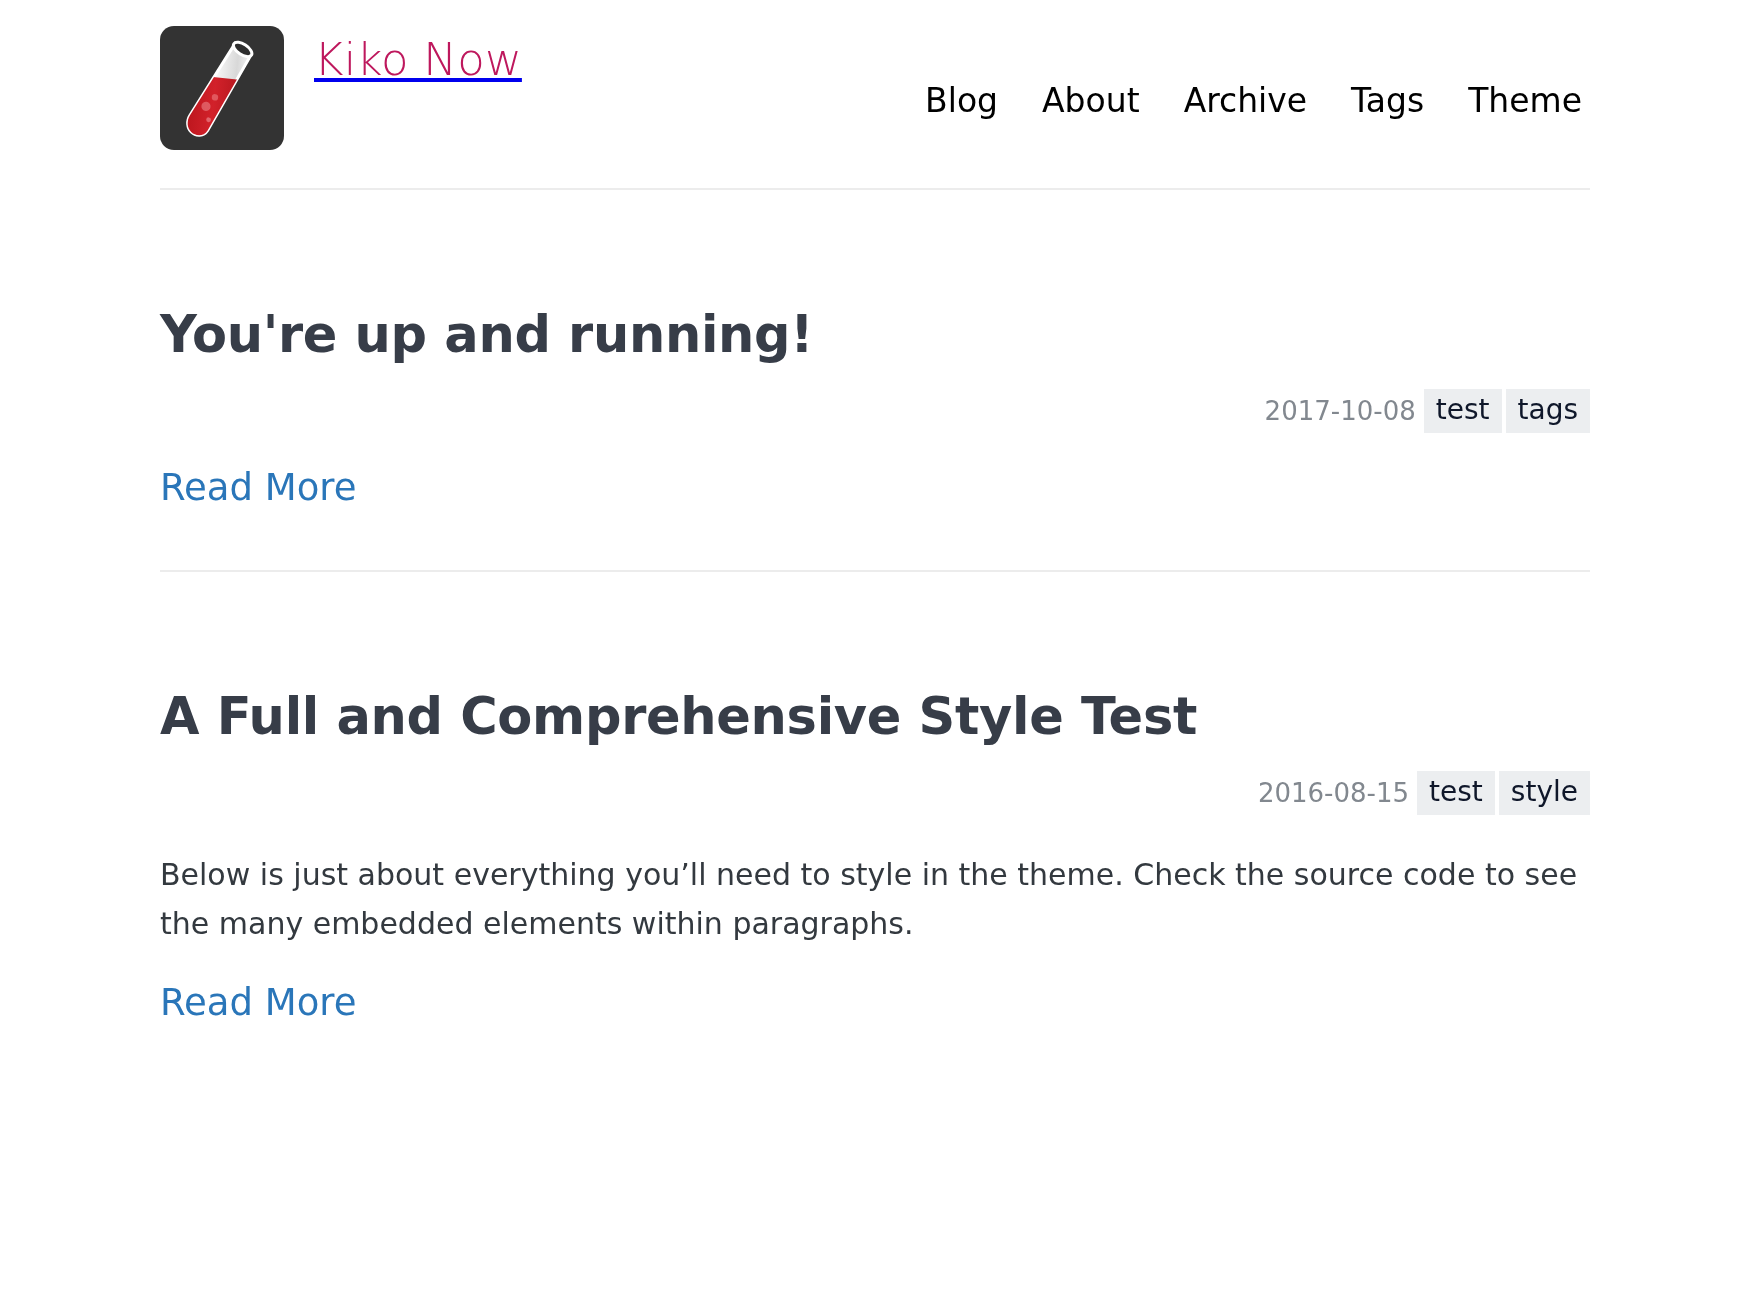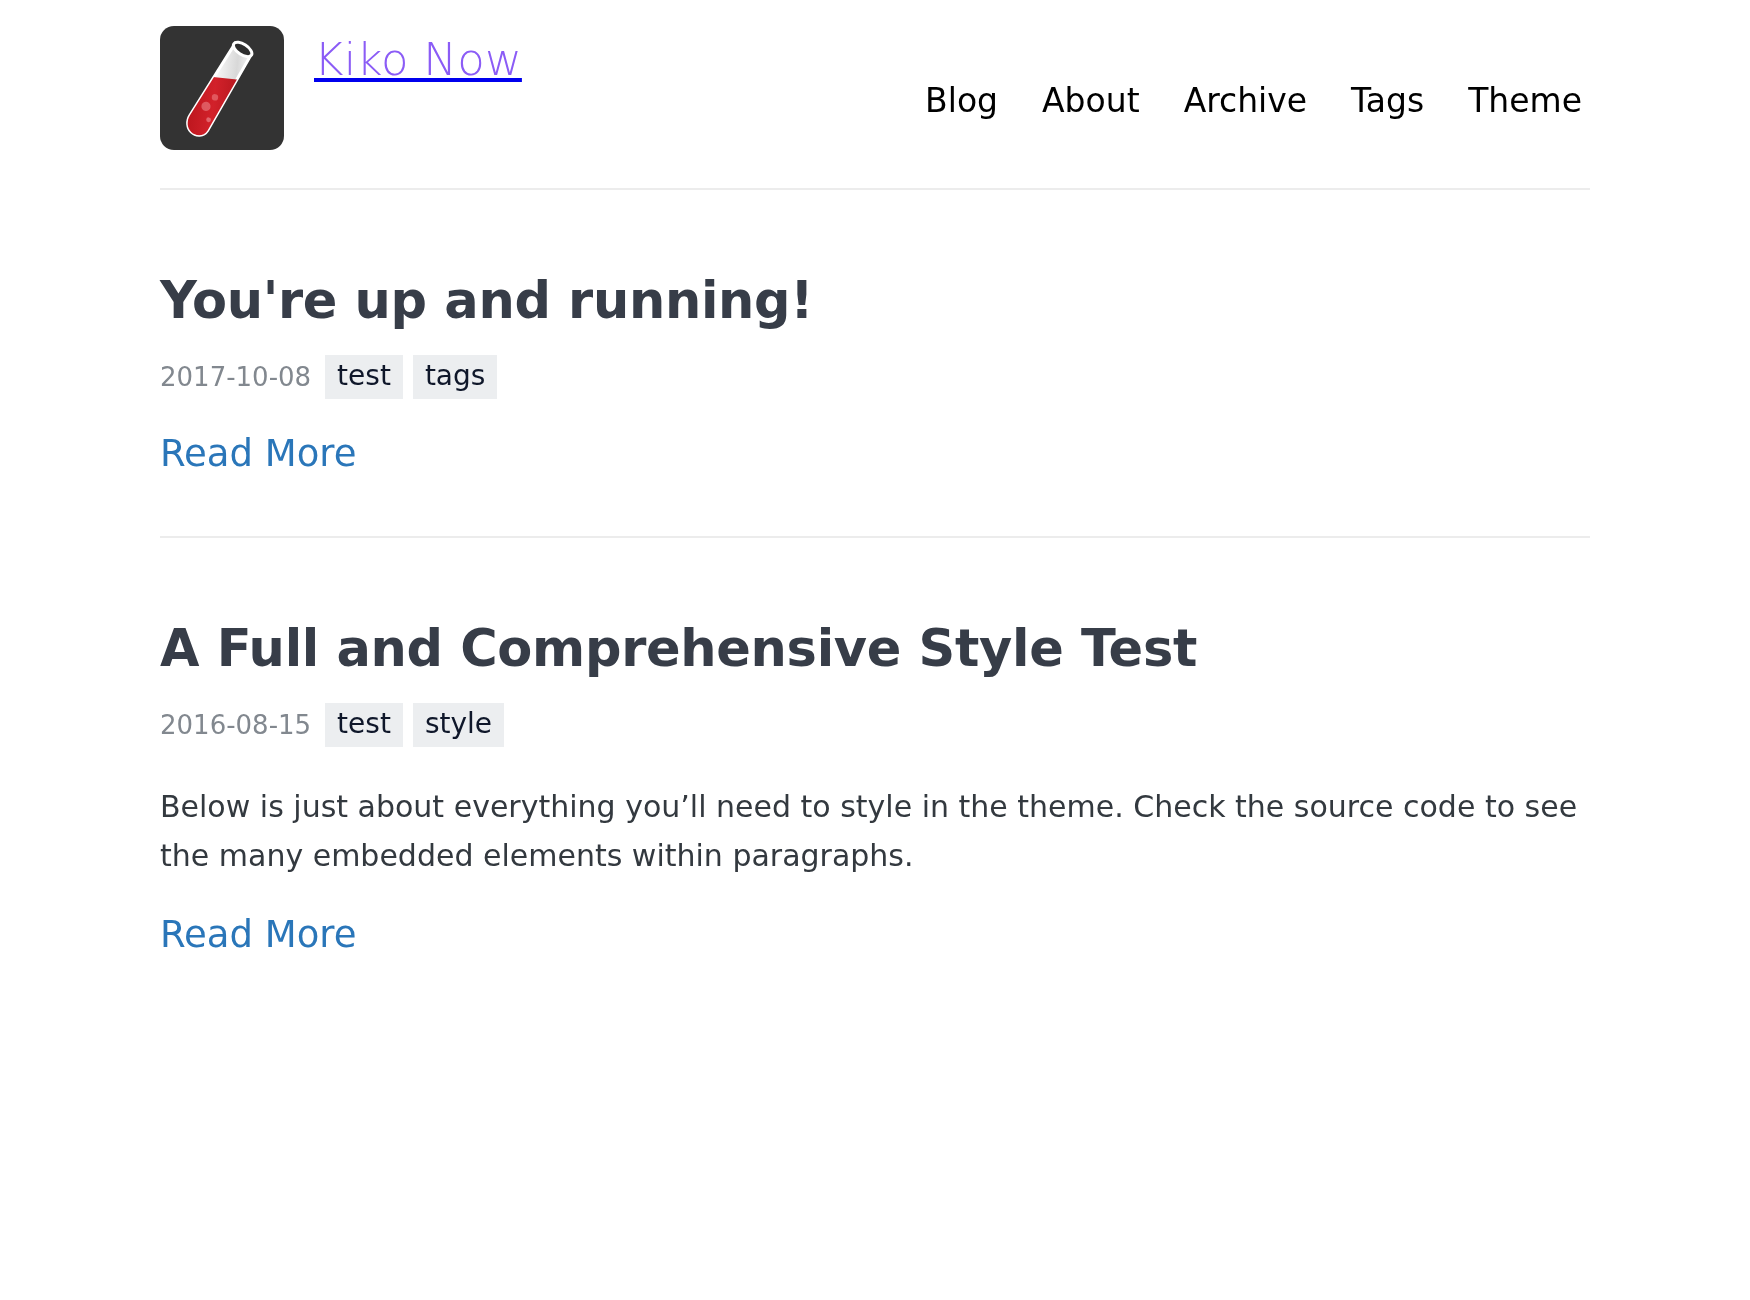--- a/index.html
+++ b/index.html
@@ -58,21 +58,21 @@
 
   .avatar svg { display: block; width: 124px; height: 124px; }
 
   .brand-text { padding-top: 10px; }
 
   .site-title {
     font-family: "DejaVu Sans", sans-serif;
     font-size: 45px;
     font-weight: 300;
     line-height: 1.05;
-    color: #8b5cf6;
+    color: #be185d;
     letter-spacing: 0.2px;
     white-space: nowrap;
   }
 
   .site-tagline {
     margin-top: 14px;
     font-family: "DejaVu Sans", sans-serif;
     font-size: 27px;
     font-weight: 400;
     color: #777777;
@@ -102,39 +102,40 @@
     height: 2px;
     background: #ececec;
     border: 0;
     width: 100%;
   }
 
   
   .posts { padding-top: 0; }
 
   .post {
-    padding-top: 82px;
+    padding-top: 116px;
     padding-bottom: 64px;
   }
 
   .post-title {
     font-family: "DejaVu Sans", sans-serif;
     font-size: 51px;
     font-weight: 700;
     color: #373d48;
     line-height: 1.12;
     letter-spacing: -0.3px;
   }
 
   .post-meta {
     margin-top: 26px;
     display: flex;
     align-items: center;
-    gap: 10px;
+    gap: 4px;
     flex-wrap: wrap;
+    justify-content: flex-end;
   }
 
   .post-date {
     font-family: "DejaVu Sans", sans-serif;
     font-size: 26px;
     font-weight: 400;
     color: #82888f;
     line-height: 1;
     padding-right: 4px;
   }

